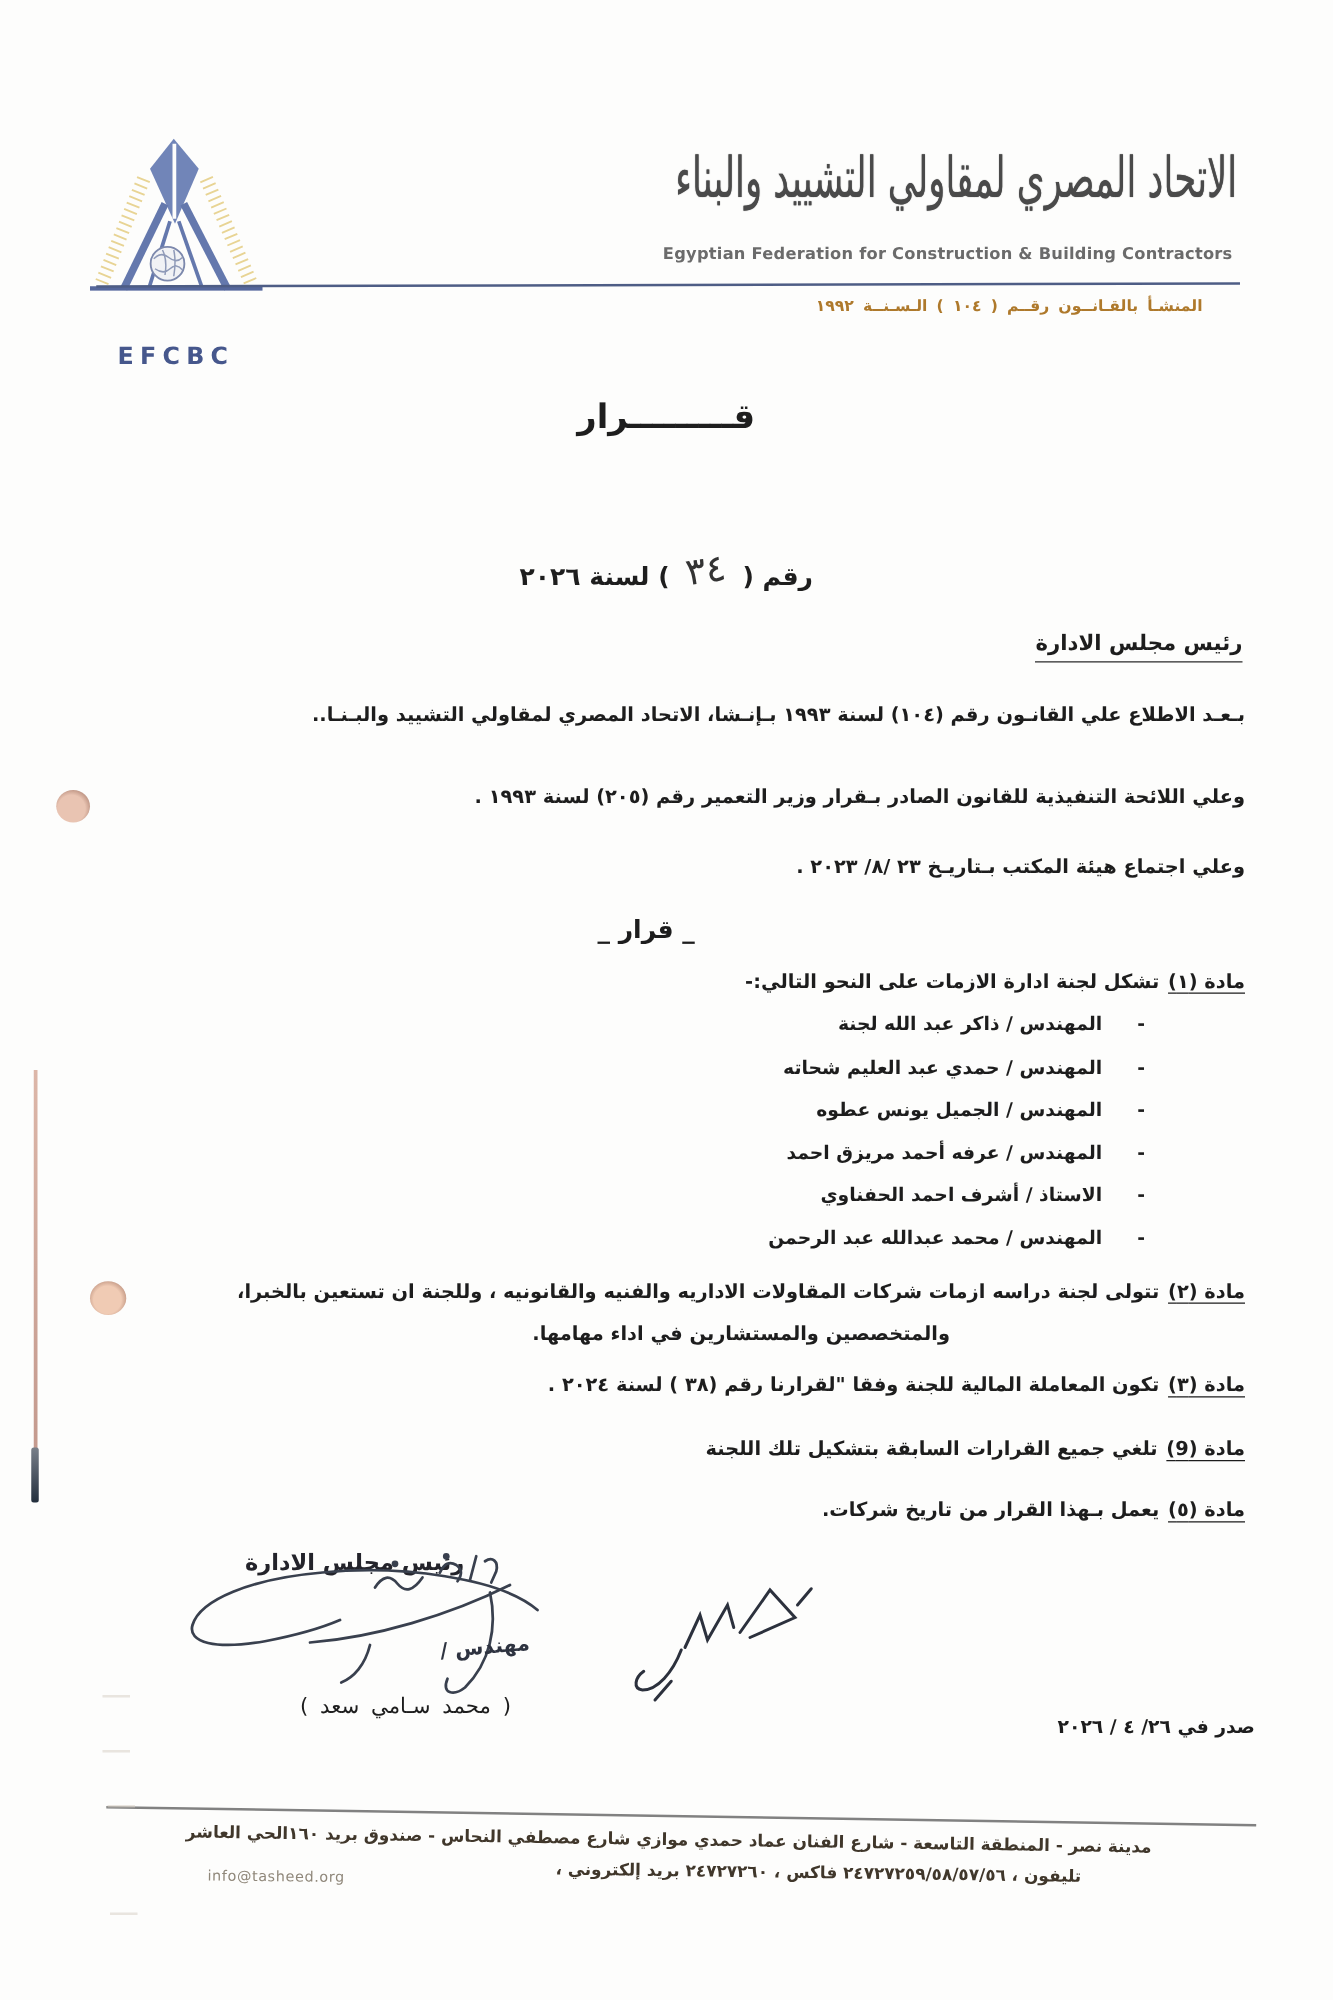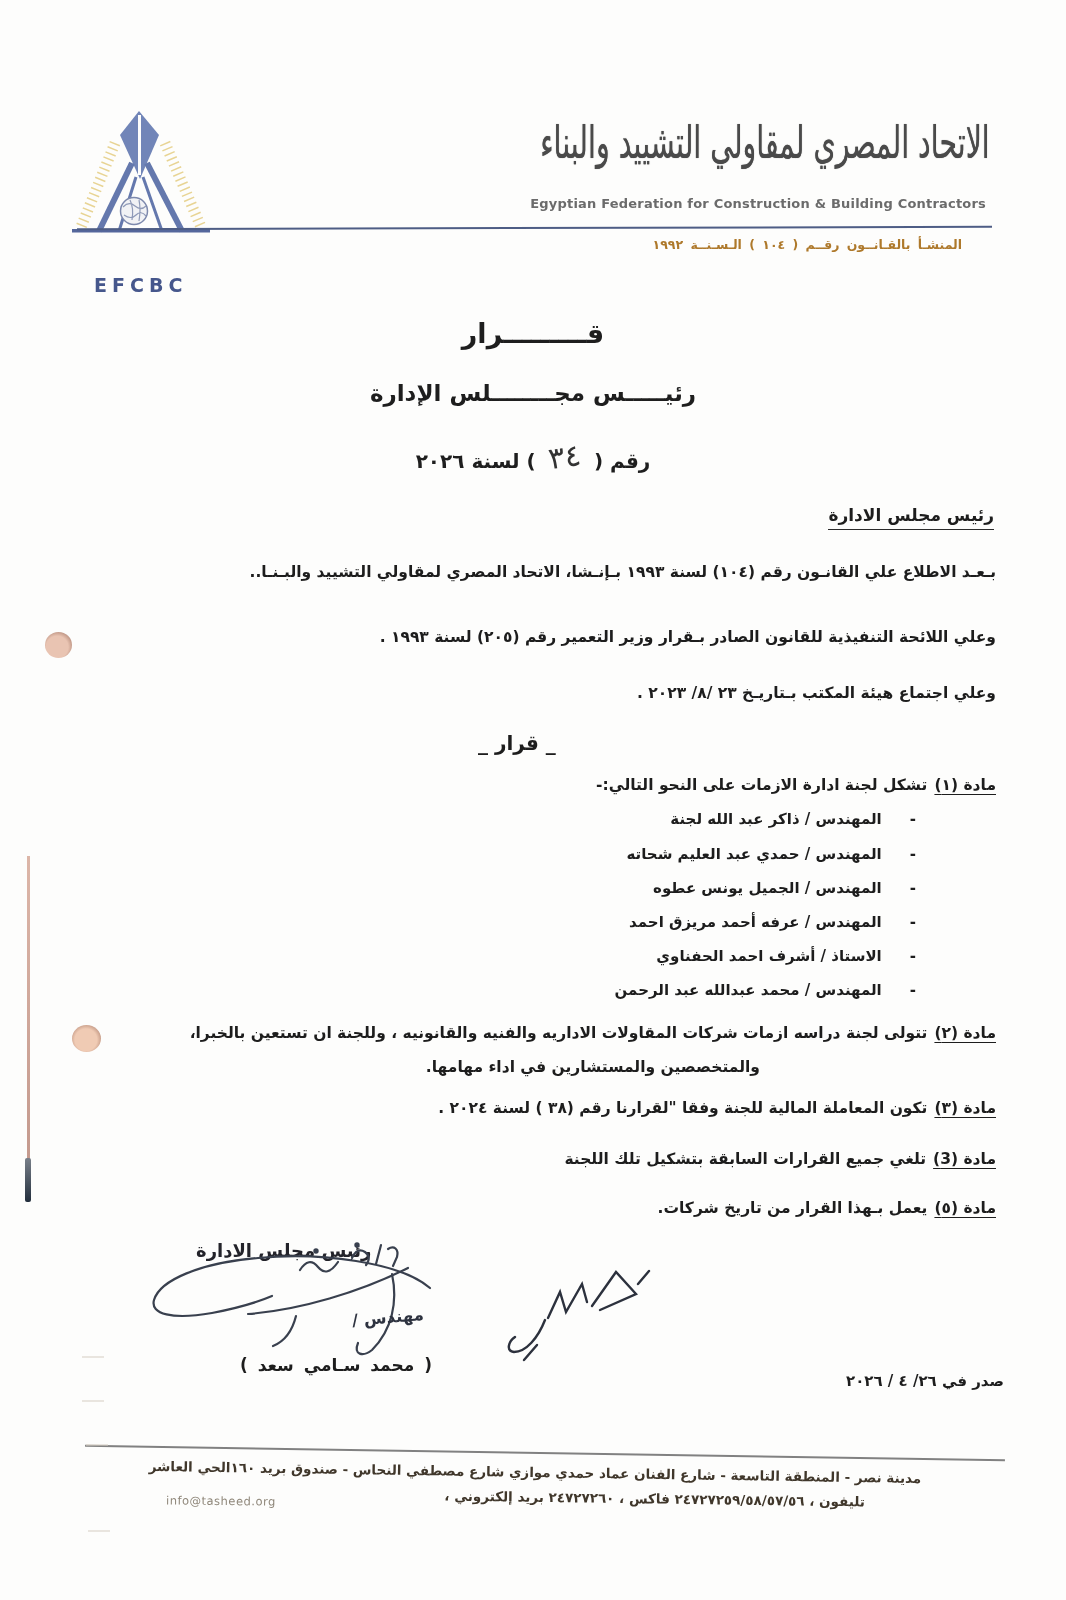--- a/index.html
+++ b/index.html
@@ -37,21 +37,21 @@
   #art1{right:70px;top:776px;}
   #art2a{right:70px;top:1024px;}
   #art2b{right:306px;top:1058px;}
   #art3{right:70px;top:1099px;}
   #art4{right:70px;top:1150px;}
   #art5{right:70px;top:1199px;}
   .member{right:150px;display:flex;direction:rtl;gap:28px;font-size:15px;font-weight:bold;color:#1d1d1d;white-space:nowrap;}
   
   #sig-title{left:196px;top:1240px;font-size:18px;font-weight:bold;color:#23232a;}
   #sig-eng{left:352px;top:1308px;font-size:16.5px;font-weight:bold;color:#2e3340;transform:rotate(-5deg);}
-  #sig-name{left:240px;top:1355px;font-size:17px;font-weight:bold;color:#1d1d1d;word-spacing:4px;}
+  #sig-name{left:240px;top:1355px;font-size:17px;font-weight:normal;color:#1d1d1d;word-spacing:4px;}
   #issue-date{right:62px;top:1372px;font-size:15px;font-weight:bold;color:#1d1d1d;}
   
   #f-line{left:85px;top:1452px;width:920px;border-top:2px solid #818181;transform:rotate(.9deg);}
   #f-addr{left:55px;top:1464px;width:960px;text-align:center;font-size:13.5px;font-weight:bold;color:#40372b;transform:rotate(.9deg);white-space:nowrap;}
   #f-contacts{left:225px;top:1489px;width:640px;font-size:13.5px;font-weight:bold;color:#40372b;transform:rotate(.8deg);white-space:nowrap;}
   #f-email{left:166px;top:1494px;font-size:11.5px;color:#8f877a;letter-spacing:.5px;transform:rotate(.6deg);}
   
   .hole{border-radius:50%;}
   #hole1{left:45px;top:632px;width:27px;height:26px;
     background:radial-gradient(circle at 45% 58%,#e9c4b2 0 52%,#c39a89 72%,#6e5b50 100%);}
@@ -81,21 +81,20 @@
     <rect x="2" y="124" width="138" height="3.5" fill="#55679c"></rect>
   </svg>
   <div class="abs" id="efcbc">EFCBC</div>
 
   <div class="abs rtl" id="callig">الاتحاد المصري لمقاولي التشييد والبناء</div>
   <div class="abs" id="org-en">Egyptian Federation for Construction &amp; Building Contractors</div>
   <div class="abs" id="hdr-line"></div>
   <div class="abs rtl" id="estab">المنشـأ بالقـانــون رقــم ( ١٠٤ ) الـسـنــة ١٩٩٢</div>
 
   <div class="abs center-line" id="t-decree">قـــــــــرار</div>
-  <div class="abs center-line" id="t-issuer">رئيـــــس مجــــــــلس الإدارة</div>
   <div class="abs center-line" id="t-number">
     <span>رقم (</span>
     <span class="hand">٣٤</span>
     <span>) لسنة ٢٠٢٦</span>
   </div>
 
   <div class="abs rtl bodyline" id="salut">رئيس مجلس الادارة</div>
   <div class="abs rtl bodyline" id="pre1">بـعـد الاطلاع علي القانـون رقم (١٠٤) لسنة ١٩٩٣ بـإنـشا، الاتحاد المصري لمقاولي التشييد والبـنـا..</div>
   <div class="abs rtl bodyline" id="pre2">وعلي اللائحة التنفيذية للقانون الصادر بـقرار وزير التعمير رقم (٢٠٥) لسنة ١٩٩٣ .</div>
   <div class="abs rtl bodyline" id="pre3">وعلي اجتماع هيئة المكتب بـتاريـخ ٢٣ /٨/ ٢٠٢٣ .</div>
@@ -135,21 +134,21 @@
   <div class="abs bodyline article" id="art2a">
     <span class="lbl">مادة (٢)</span>
     <span>تتولى لجنة دراسه  ازمات شركات المقاولات الاداريه والفنيه والقانونيه ، وللجنة ان تستعين بالخبرا،</span>
   </div>
   <div class="abs rtl bodyline" id="art2b">والمتخصصين والمستشارين في اداء مهامها.</div>
   <div class="abs bodyline article" id="art3">
     <span class="lbl">مادة (٣)</span>
     <span>تكون المعاملة المالية للجنة وفقا "لقرارنا رقم (٣٨ ) لسنة ٢٠٢٤ .</span>
   </div>
   <div class="abs bodyline article" id="art4">
-    <span class="lbl">مادة (3)</span>
+    <span class="lbl">مادة (9)</span>
     <span>تلغي جميع القرارات السابقة بتشكيل تلك اللجنة</span>
   </div>
   <div class="abs bodyline article" id="art5">
     <span class="lbl">مادة (٥)</span>
     <span>يعمل بـهذا القرار من تاريخ شركات.</span>
   </div>
 
   <div class="abs rtl" id="sig-title">رئيس مجلس الادارة</div>
   <svg width="1066" height="1600" viewBox="0 0 1066 1600">
     <g stroke="#39404e" stroke-width="2.2" fill="none" stroke-linecap="round">

